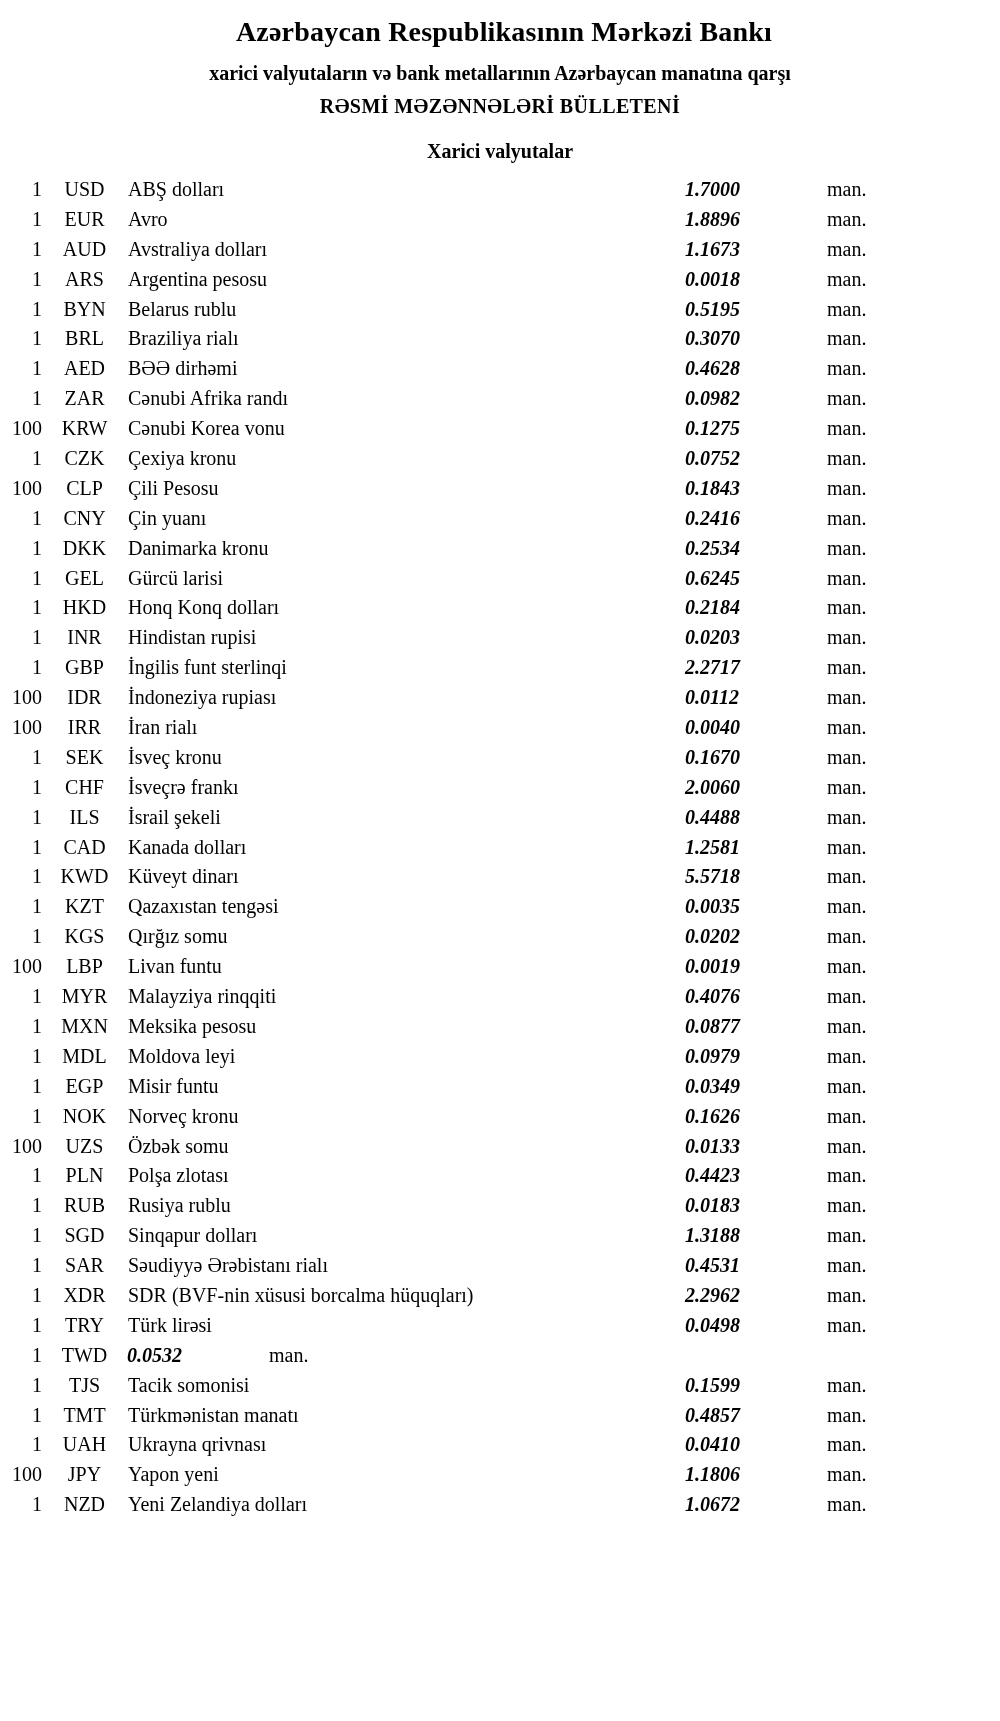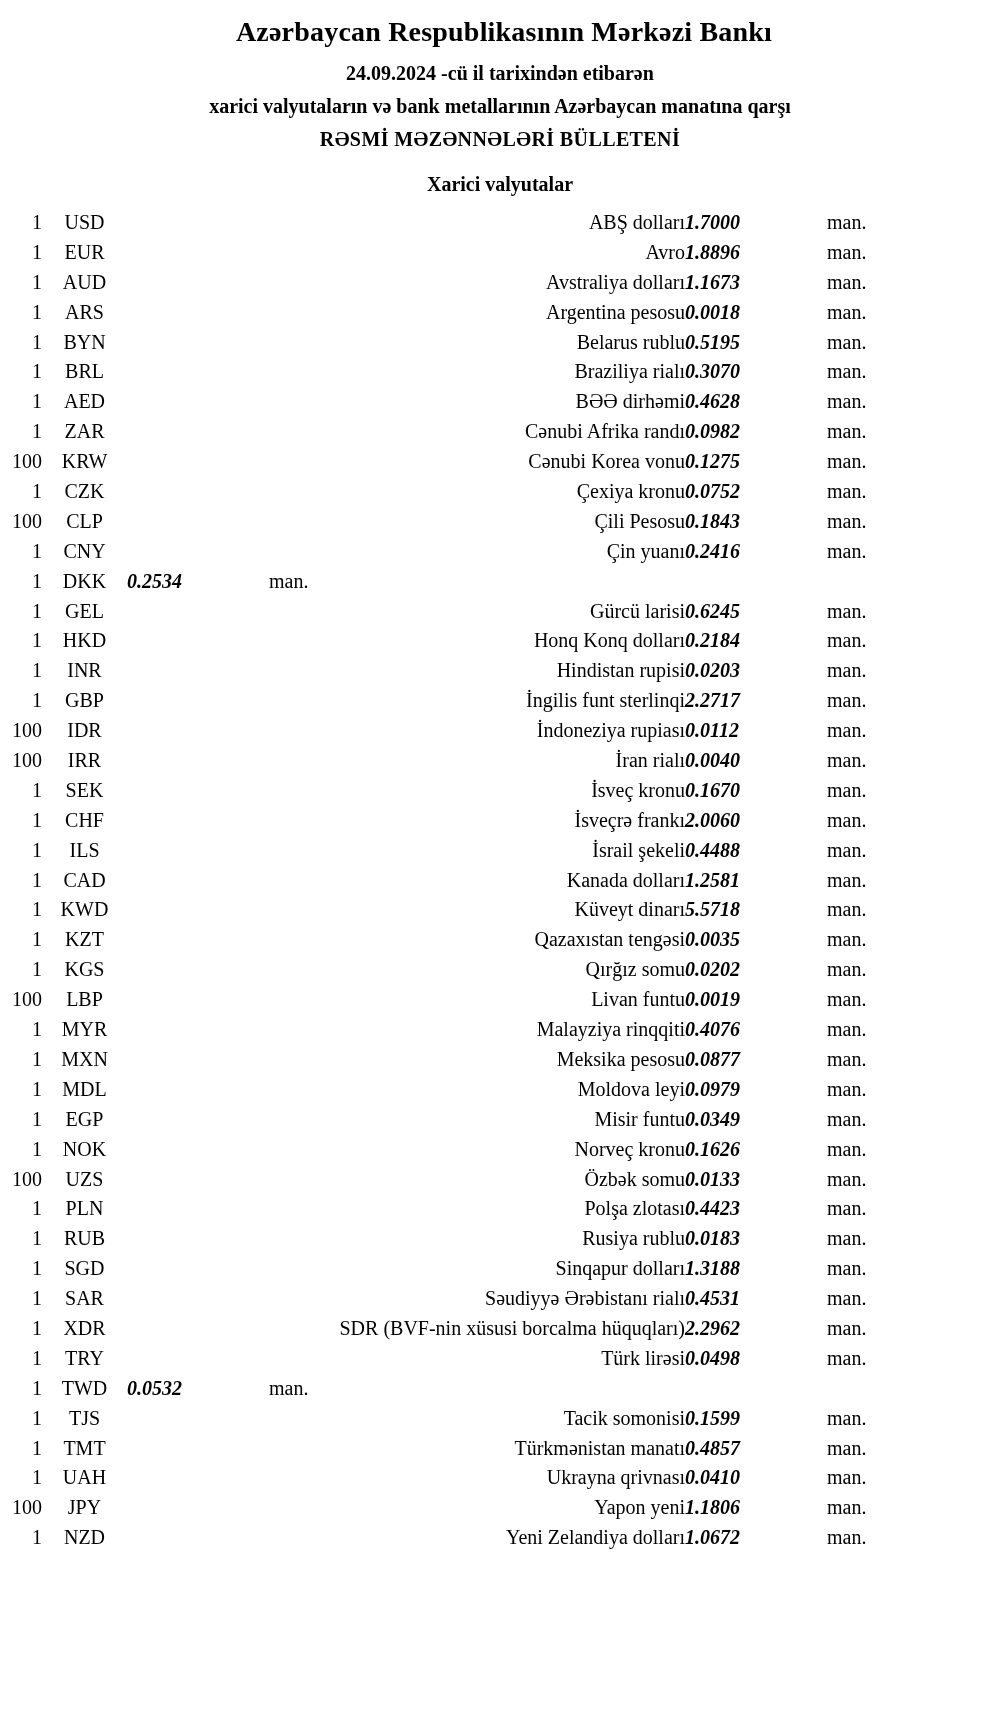--- a/index.html
+++ b/index.html
@@ -60,21 +60,21 @@
     text-align: right;
   }
   .c-code {
     flex: none;
     width: 85px;
     text-align: center;
     font-size: 20px;
   }
   .c-name {
     flex: 1 1 auto;
-    text-align: right;
+    text-align: left;
     padding-left: 1px;
     white-space: nowrap;
     overflow: hidden;
   }
   .c-rate {
     flex: none;
     width: 115px;
     font-weight: bold;
     font-style: italic;
   }
@@ -86,21 +86,20 @@
     text-align: left;
   }
 </style>
 </head>
 <body>
 
 <div class="page">
 
   <div class="header">
     <div class="title">Azərbaycan Respublikasının Mərkəzi Bankı</div>
-    <div class="subline">24.09.2024  -cü il tarixindən etibarən</div>
     <div class="subline">xarici valyutaların və bank metallarının Azərbaycan manatına qarşı</div>
     <div class="subline caps">RƏSMİ MƏZƏNNƏLƏRİ BÜLLETENİ</div>
   </div>
 
   <div class="section-title">Xarici valyutalar</div>
 
   <div class="rates-table">
   <div class="row">
     <span class="c-qty">1</span>
     <span class="c-code">USD</span>
@@ -193,20 +192,21 @@
     <span class="c-qty">1</span>
     <span class="c-code">CNY</span>
     <span class="c-name">Çin yuanı</span>
     <span class="c-rate">0.2416</span>
     <span class="c-unit">man.</span>
   </div>
 
   <div class="row">
     <span class="c-qty">1</span>
     <span class="c-code">DKK</span>
+    <span class="c-name">Danimarka kronu</span>
     <span class="c-rate">0.2534</span>
     <span class="c-unit">man.</span>
   </div>
 
   <div class="row">
     <span class="c-qty">1</span>
     <span class="c-code">GEL</span>
     <span class="c-name">Gürcü larisi</span>
     <span class="c-rate">0.6245</span>
     <span class="c-unit">man.</span>

